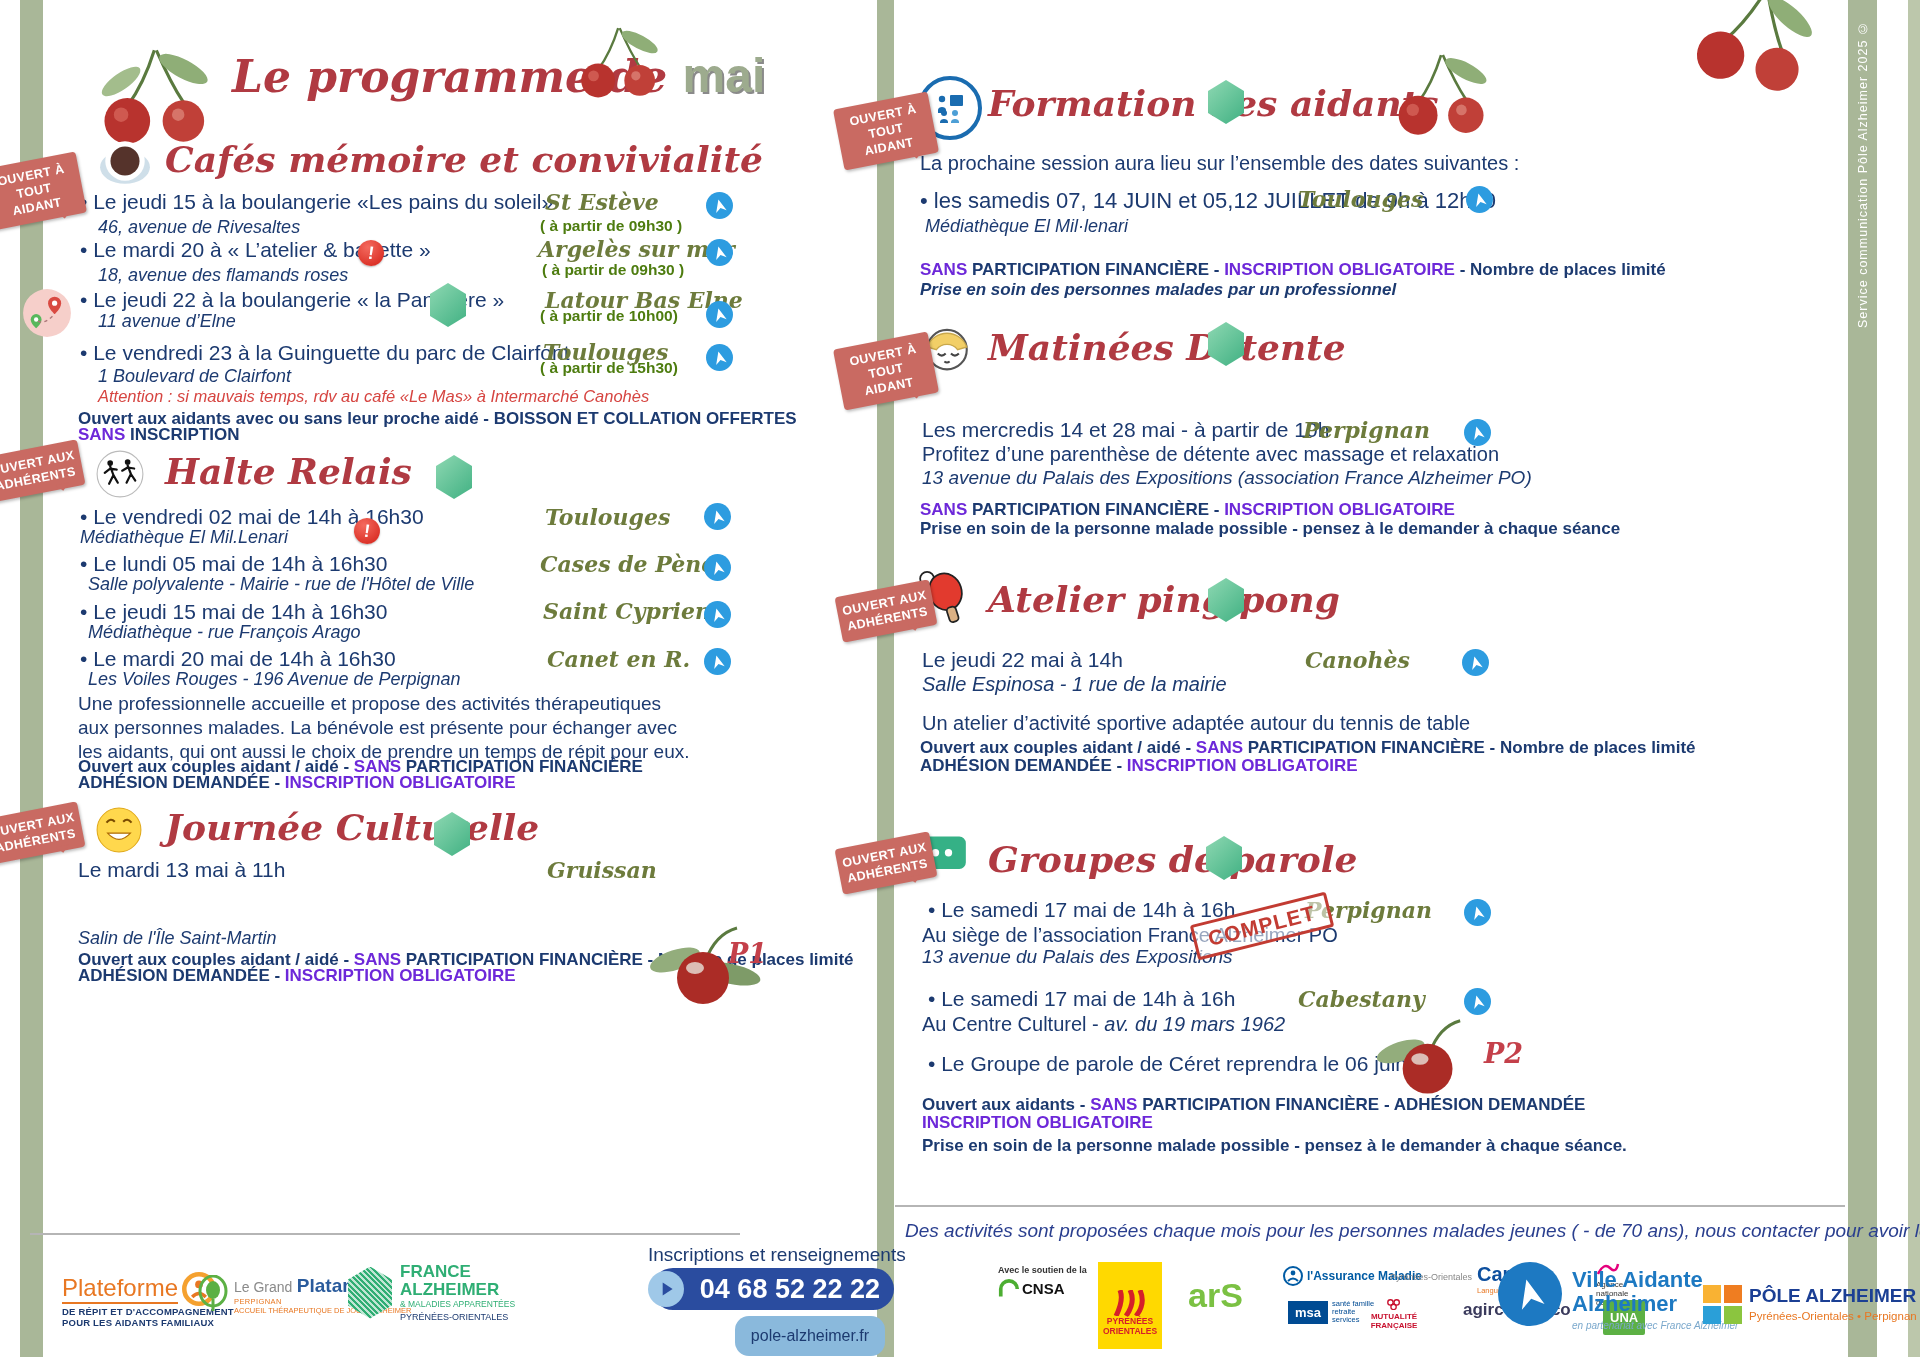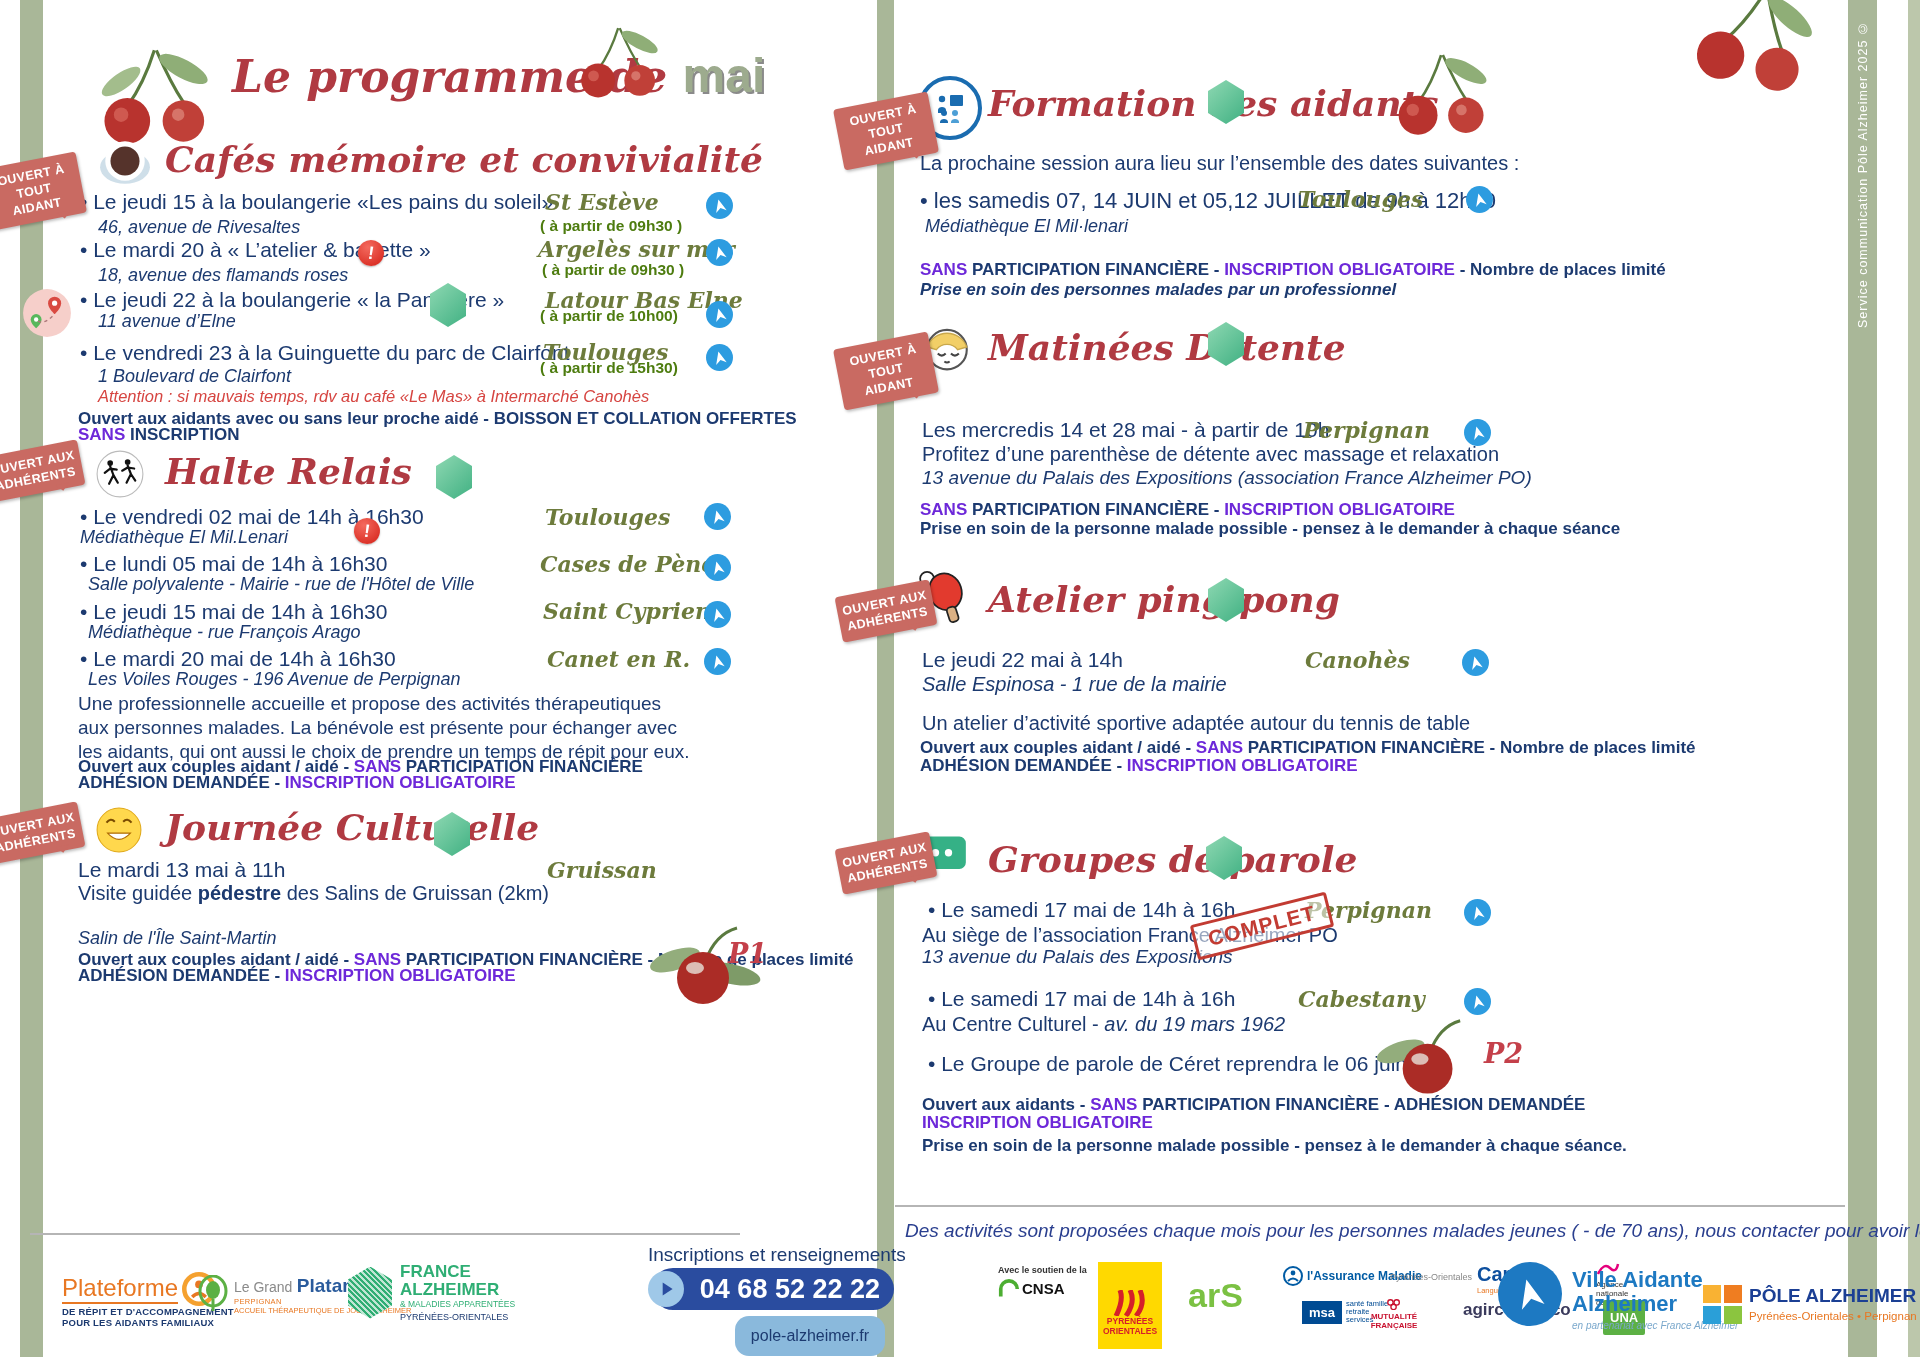--- a/index.html
+++ b/index.html
@@ -267,23 +267,20 @@
         <circle cx="23" cy="23" r="21" fill="#ffd84d" stroke="#e0a818"></circle>
         <path d="M11 16 q4 -5 8 -1 M27 15 q4 -4 8 1" stroke="#7a4b00" stroke-width="2" fill="none"></path>
         <path d="M12 26 q11 12 22 0 z" fill="#fff" stroke="#b06b00"></path>
       </svg>
   </div>
   <div class="abs script sec-title" style="left:165px;top:806px;">Journée Culturelle</div>
   <div class="abs hex" style="left:434px;top:812px;"></div>
 
   <div class="abs t1" style="left:78px;top:858px;">Le mardi 13 mai à 11h</div>
   <div class="abs loc" style="left:547px;top:857px;">Gruissan</div>
-  <div class="abs t3" style="left:78px;top:882px;">
-    <span>Visite guidée </span><b>pédestre</b><span> des Salins de Gruissan (2km)</span>
-  </div>
   <div class="abs t2" style="left:78px;top:928px;">Salin de l'Île Saint-Martin</div>
   <div class="abs noteb" style="left:78px;top:950px;">
     <span>Ouvert aux couples aidant / aidé  - </span><span class="red">SANS</span><span> PARTICIPATION FINANCIÈRE - Nombre de places limité</span>
   </div>
   <div class="abs noteb" style="left:78px;top:966px;">
     <span>ADHÉSION DEMANDÉE - </span><span class="red">INSCRIPTION OBLIGATOIRE</span>
   </div>
 
   <div class="abs" style="left:645px;top:922px;width:120px;z-index:2;">
     <svg viewBox="0 0 120 90" width="120">
@@ -524,21 +521,21 @@
   <div class="chip" style="left:1283px;top:1266px;display:flex;gap:4px;align-items:center;">
     <svg viewBox="0 0 20 20" width="20">
         <circle cx="10" cy="10" r="9" fill="none" stroke="#005ba4" stroke-width="2"></circle>
         <circle cx="10" cy="7" r="2.4" fill="#005ba4"></circle>
         <path d="M5 15 q5 -5 10 0" stroke="#005ba4" stroke-width="2" fill="none"></path>
       </svg>
     <span style="font-size:12px;color:#005ba4;">l'Assurance Maladie</span>
   </div>
   <div class="chip" style="left:1390px;top:1272px;font-size:9px;color:#888;font-weight:normal;">Pyrénées-Orientales</div>
 
-  <div class="chip" style="left:1288px;top:1300px;display:flex;gap:4px;align-items:center;margin-left:14px;">
+  <div class="chip" style="left:1288px;top:1300px;display:flex;gap:4px;align-items:center;">
     <span style="background:#004b93;color:#fff;font-size:13px;padding:3px 6px;border:1px solid #004b93;">msa</span>
     <span style="font-size:7.5px;color:#004b93;width:44px;white-space:normal;line-height:8px;font-weight:normal;">santé famille retraite services</span>
   </div>
 
   <div class="chip" style="left:1368px;top:1298px;width:52px;white-space:normal;font-size:8px;color:#c8102e;text-align:center;line-height:9px;">
     <svg viewBox="0 0 18 14" width="16">
         <circle cx="5" cy="5" r="3" fill="none" stroke="#c8102e" stroke-width="1.5"></circle>
         <circle cx="12" cy="5" r="3" fill="none" stroke="#c8102e" stroke-width="1.5"></circle>
         <circle cx="8.5" cy="10" r="3" fill="none" stroke="#c8102e" stroke-width="1.5"></circle>
       </svg>

